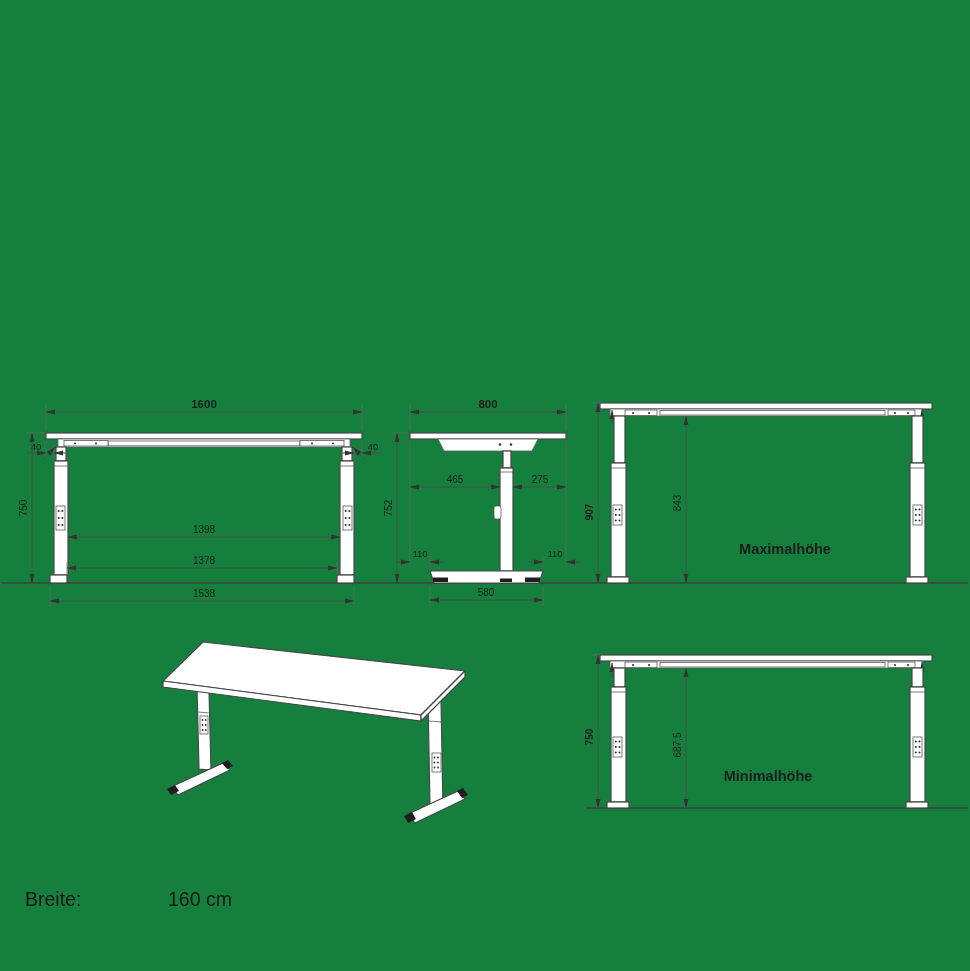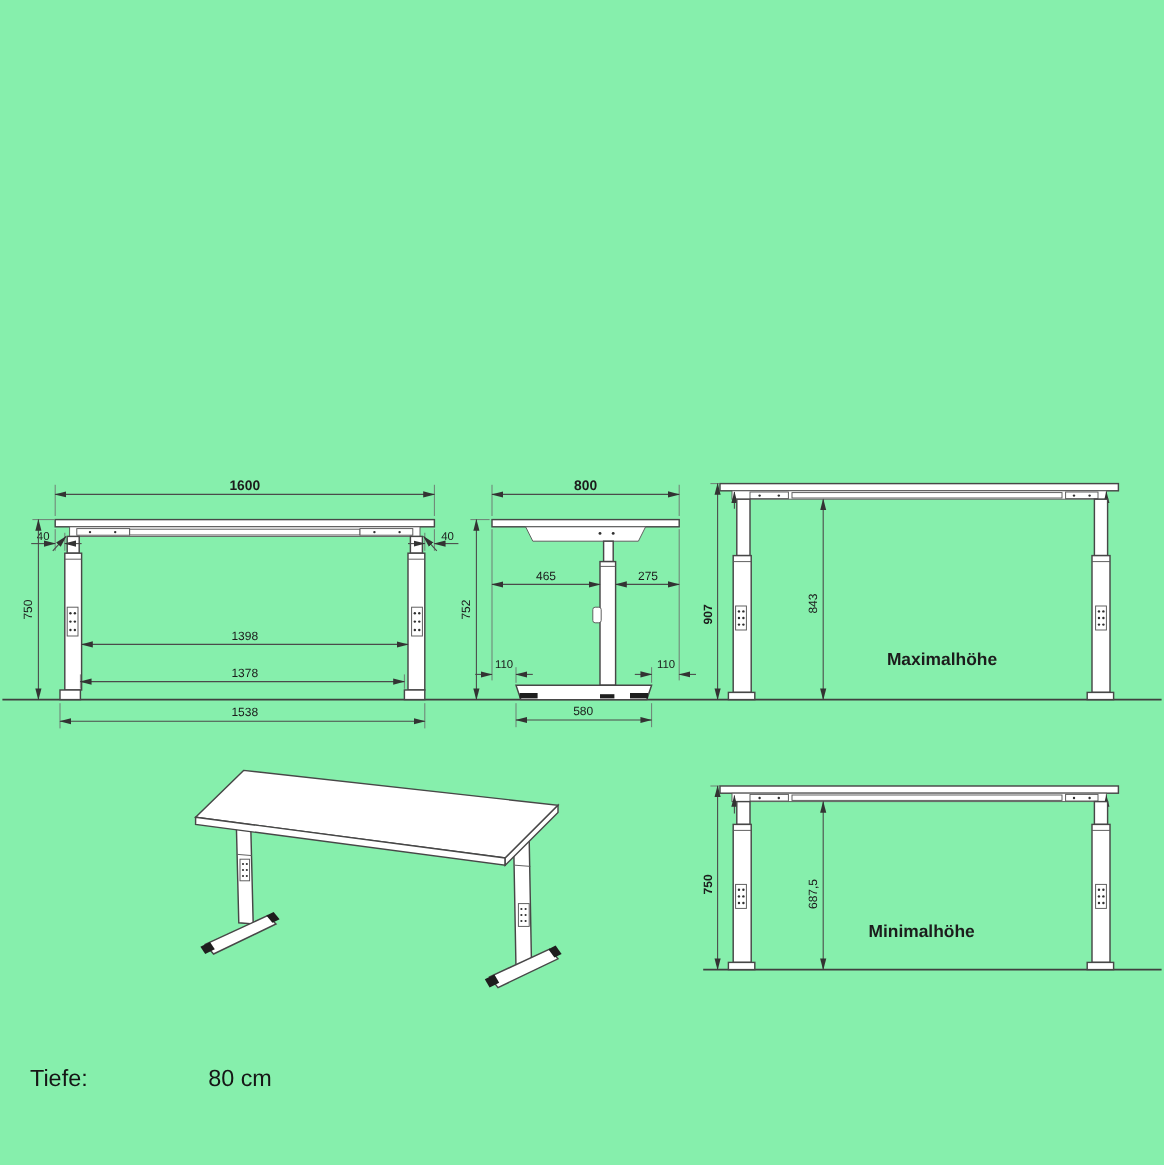--- a/index.html
+++ b/index.html
@@ -1,16 +1,16 @@
 <!DOCTYPE html>
 <html><head>
 <meta charset="utf-8">
 <style>
   html,body{margin:0;padding:0;background:#ffffff;}
-  .canvas{position:relative;width:970px;height:971px;background:#86efac;overflow:hidden;
+  .canvas{position:relative;width:970px;height:971px;background:#15803d;overflow:hidden;
           font-family:"Liberation Sans",sans-serif;}
   svg text{font-family:"Liberation Sans",sans-serif;}
   .part{fill:#ffffff;stroke:#474747;stroke-width:1.2;}
   .part-light{fill:#ffffff;stroke:#5a5a5a;stroke-width:0.8;}
   .pad{fill:#1e1e1e;stroke:none;}
   .dot{fill:#2f2f2f;stroke:none;}
   .dim{stroke:#4a4a4a;stroke-width:0.9;fill:none;}
   .ext{stroke:#6a6a6a;stroke-width:0.7;fill:none;}
   .ground{stroke:#3f3f3f;stroke-width:1.4;fill:none;}
   .dimtext{font-size:10px;fill:#1c1c1c;}
@@ -320,17 +320,17 @@
 
     <polygon class="part" points="203,642 465,671 421,715 163,681"></polygon>
     <polygon class="part" points="163,681 421,715 421,721 163,687"></polygon>
     <polygon class="part" points="421,715 465,671 465,677 421,721"></polygon>
   </g>
 </svg>
 
 
 <div class="spec-table">
   <div class="spec-row">
-    <span class="spec-label">Tiefe:</span>
-    <span class="spec-value">80 cm</span>
+    <span class="spec-label">Breite:</span>
+    <span class="spec-value">160 cm</span>
   </div>
 </div>
 </div>
 
 </body></html>

